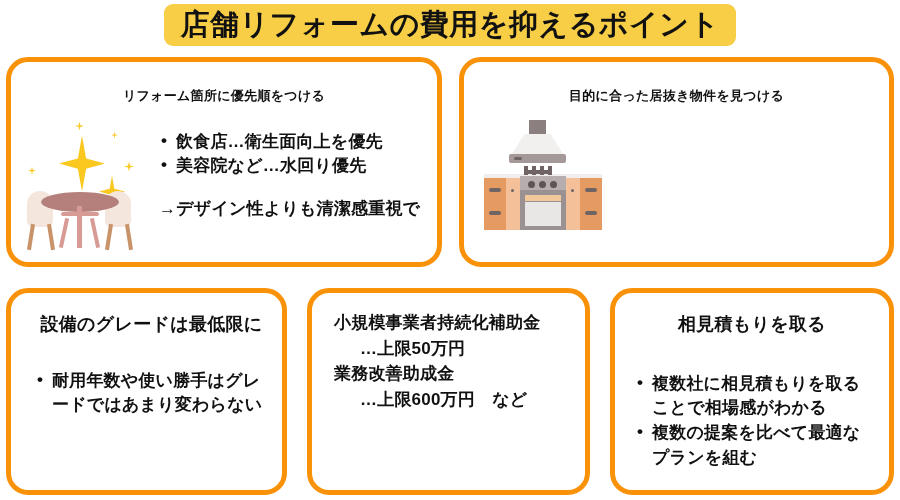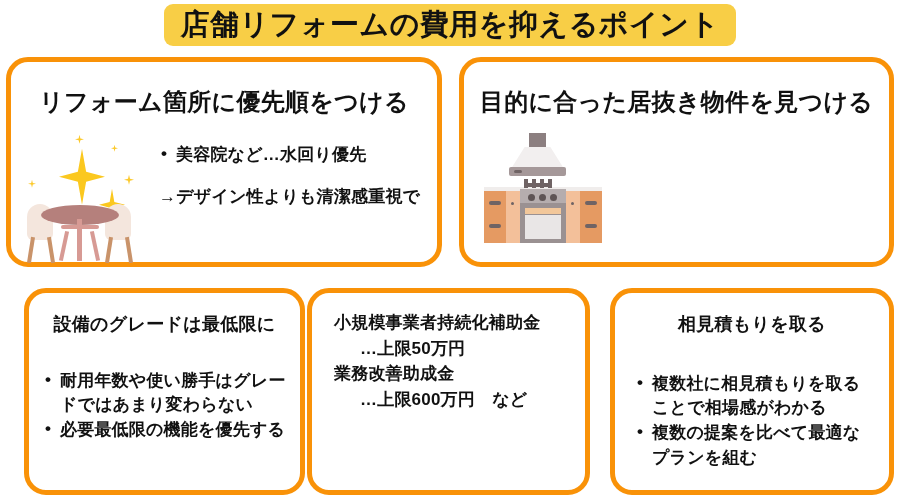--- a/index.html
+++ b/index.html
@@ -48,27 +48,27 @@
     box-sizing: border-box;
     border: 5px solid #F99208;
     border-radius: 22px;
     background: #ffffff;
   }
   .card.top    { top: 57px;  height: 210px; }
   .card.bottom { top: 288px; height: 207px; }
 
   #card-1 { left: 6px;   width: 436px; }
   #card-2 { left: 459px; width: 435px; }
-  #card-3 { left: 24px;   width: 281px; }
+  #card-3 { left: 6px;   width: 281px; padding-left: 10px; }
   #card-4 { left: 307px; width: 283px; }
   #card-5 { left: 610px; width: 284px; }
 
   .card-title {
     text-align: center;
-    font-size: 24px;
+    font-size: 13px;
     font-weight: bold;
     letter-spacing: 0.3px;
     color: #111111;
     line-height: 1.2;
   }
   .card.top .card-title    { margin-top: 26px; }
   .card.bottom .card-title { margin-top: 21px; font-size: 18px; }
 
   .card-body {
     display: flex;
@@ -207,20 +207,21 @@
 
         <div class="table-top" style="left:20px; top:78px; width:78px; height:20px;"></div>
         <div class="table-stem" style="left:56px; top:92px; width:5px;  height:42px;"></div>
         <div class="table-stem" style="left:40px; top:98px; width:38px; height:4px; border-radius:2px;"></div>
         <div class="table-stem" style="left:41px; top:104px; width:4px; height:30px; transform:rotate(12deg);"></div>
         <div class="table-stem" style="left:72px; top:104px; width:4px; height:30px; transform:rotate(-12deg);"></div>
       </div>
 
       <div class="text-col">
         <ul class="bullets">
+          <li>飲食店…衛生面向上を優先</li>
           <li>美容院など…水回り優先</li>
         </ul>
         <div class="note">→デザイン性よりも清潔感重視で</div>
       </div>
     </div>
   </div>
 
   <div class="card top" id="card-2">
     <div class="card-title">目的に合った居抜き物件を見つける</div>
     <div class="card-body">
@@ -263,21 +264,20 @@
 
     </div>
   </div>
 
   <div class="card bottom" id="card-3">
     <div class="card-title">設備のグレードは最低限に</div>
     <div class="card-body">
       <div class="text-col">
         <ul class="bullets">
           <li>耐用年数や使い勝手はグレードではあまり変わらない</li>
-          <li>必要最低限の機能を優先する</li>
         </ul>
       </div>
     </div>
   </div>
 
   <div class="card bottom" id="card-4">
     <div class="card-body">
       <div class="text-col">
         <div class="plain-line">小規模事業者持続化補助金</div>
         <div class="plain-line indent">…上限50万円</div>

